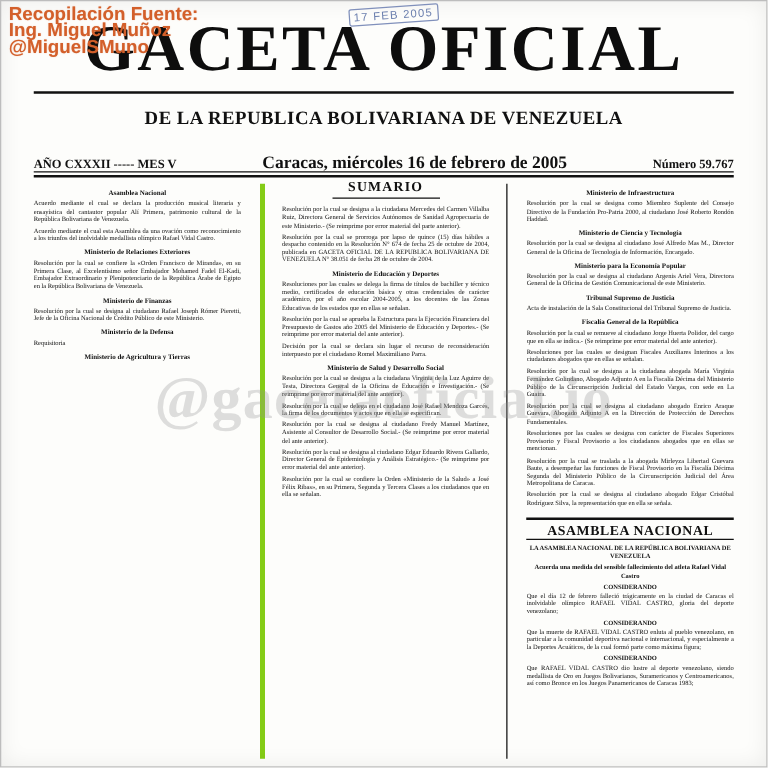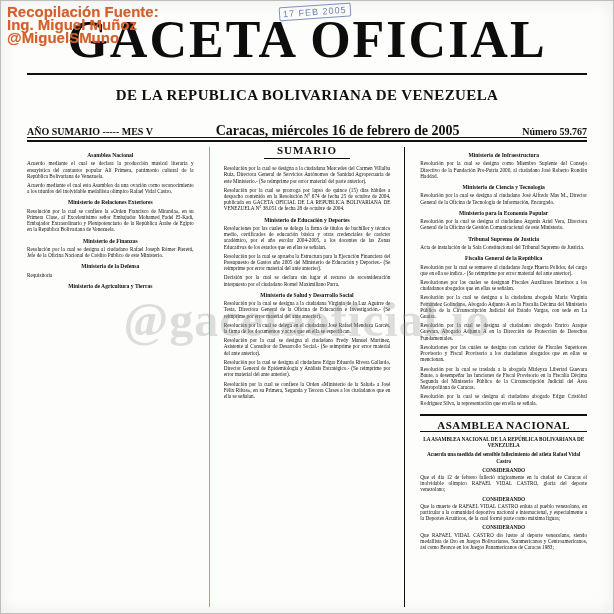--- a/index.html
+++ b/index.html
@@ -91,21 +91,21 @@
     display:flex;
     gap:10px;
   }
   .col{
     width:180px;
     font-size:5.2px;
     line-height:6.2px;
     text-align:justify;
     position:relative;
   }
-  .col.mid{border-left:1px solid #84cc16;border-right:1px solid #111;padding:0 14px;width:180px;}
+  .col.mid{border-left:4px solid #84cc16;border-right:1px solid #111;padding:0 14px;width:180px;}
   .col.left{padding-right:5px;}
   .col.right{padding-left:5px;}
 
   .sumario{
     text-align:center;font-weight:bold;font-size:11px;letter-spacing:1px;
     margin:0 0 5px 0;
   }
   .sumario-rule{height:1px;background:#111;width:86px;margin:1px auto 6px auto;}
 
   .hd{
@@ -154,21 +154,21 @@
 
   <div class="wm-center">@gacetaoficial.io</div>
 
   <div class="masthead">
     <div class="gaceta">GACETA OFICIAL</div>
     <div class="rule"></div>
     <div class="subtitle">DE LA REPUBLICA BOLIVARIANA DE VENEZUELA</div>
   </div>
 
   <div class="issueline">
-    <span>AÑO SUMARIO ----- MES V</span>
+    <span>AÑO CXXXII ----- MES V</span>
     <span class="mid">Caracas, miércoles 16 de febrero de 2005</span>
     <span>Número 59.767</span>
   </div>
   <div class="rule2"></div>
   <div class="rule3"></div>
 
   <div class="cols">
 
     <div class="col left" id="col-left">
         <div class="hd">Asamblea Nacional</div>

